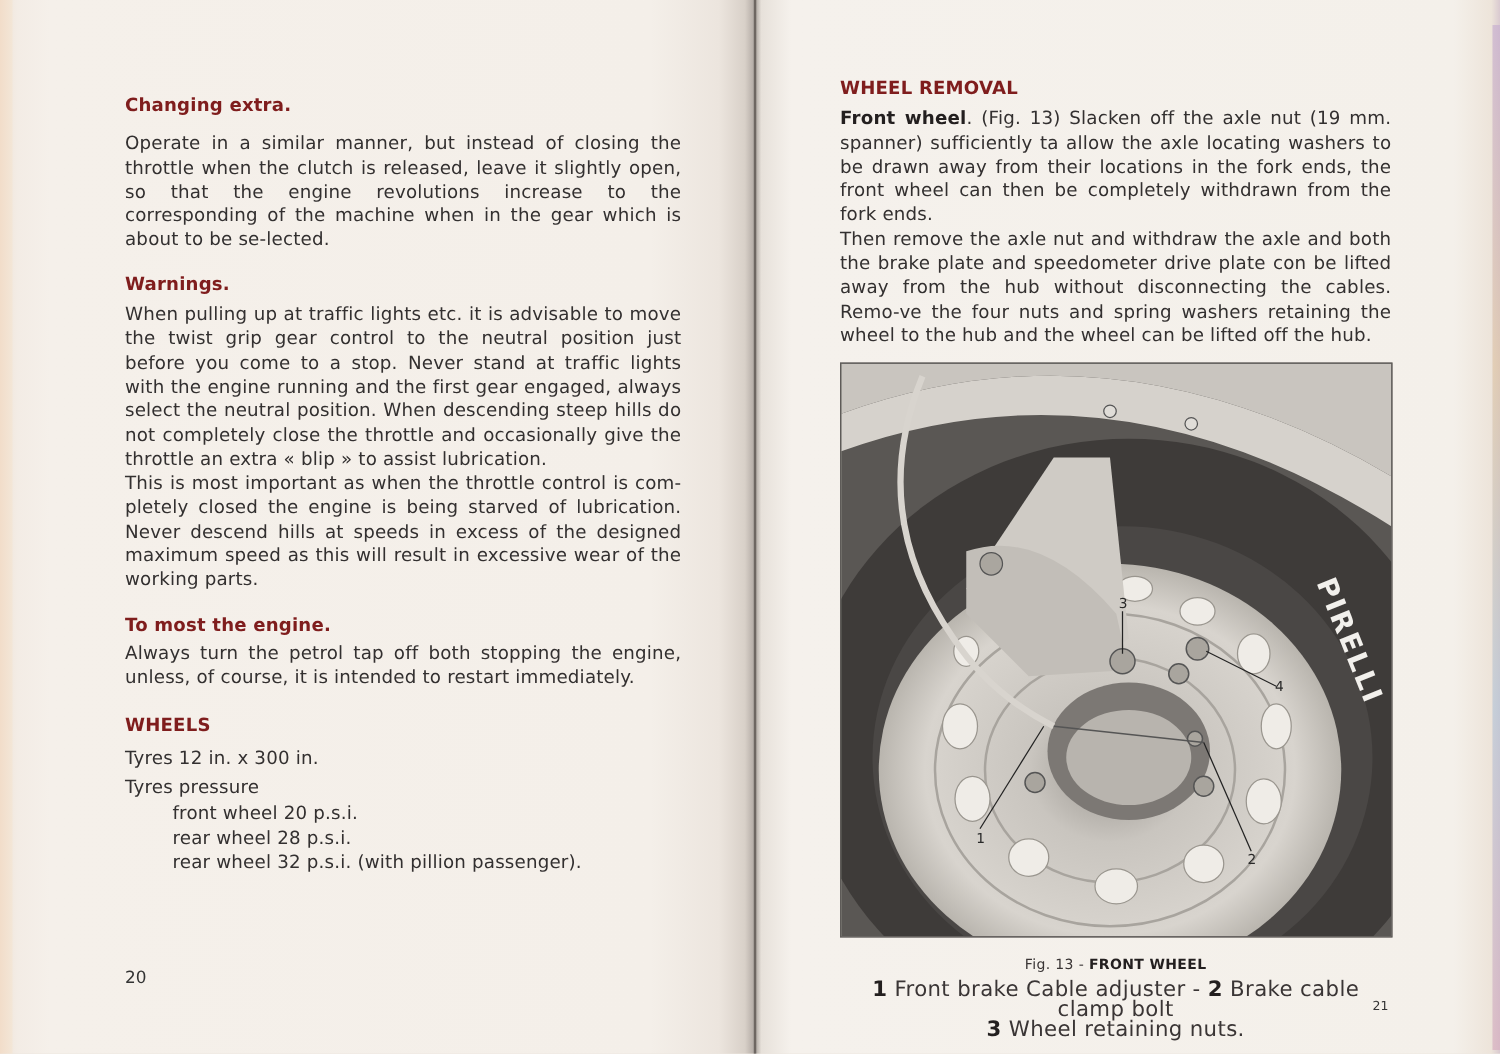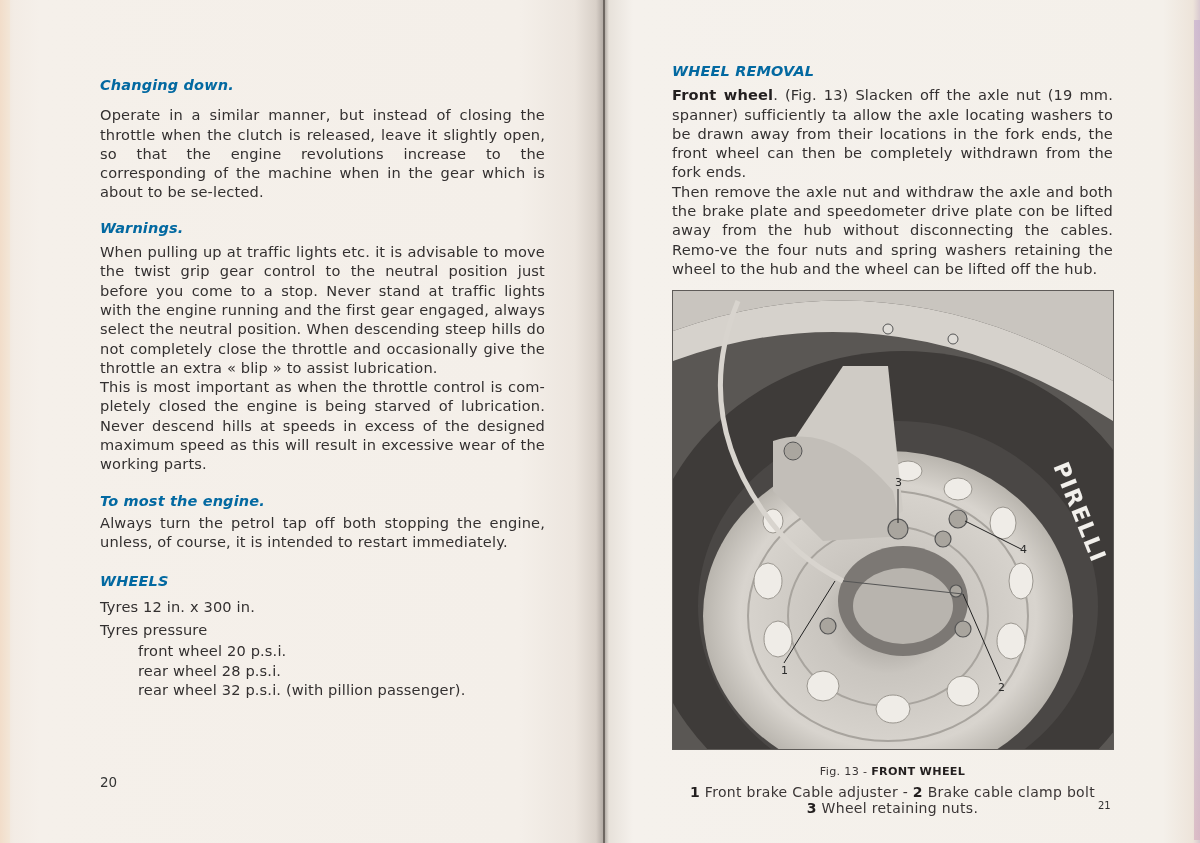--- a/index.html
+++ b/index.html
@@ -15,47 +15,47 @@
   .page-right { left:603px; width:597px;
     background:linear-gradient(to right,#9c958f 0px,#e7e1da 6px,#f5f1ec 30px,#f4f0ea 560px,#ede4da 590px,#d9c9d0 597px); }
   .spine { position:absolute; left:603px; top:0; width:2px; height:843px; background:#6e6762; }
   .edge-left { position:absolute; left:0; top:0; width:10px; height:843px;
     background:linear-gradient(to right,#f2dcc8,#f3e6d6); opacity:.9; }
   .edge-right { position:absolute; right:0; top:20px; width:6px; height:820px;
     background:linear-gradient(to bottom,#c8b0d0,#e0c8a8,#b8c8d8,#d8b0c0); opacity:.7; }
 
   .text { position:absolute; font-size:14.6px; line-height:19.3px; letter-spacing:0.15px; color:#333030; }
   .text p { margin:0; text-align:justify; text-align-last:left; }
-  .heading { font-weight:bold; font-size:14.5px; color:#0369a1; margin:0;font-style:italic; }
+  .heading { font-weight:bold; font-size:14.5px; color:#7f1d1d; margin:0; }
 
   #lp { left:100px; width:445px; }
   .indent { padding-left:38px; }
   .pageno { position:absolute; font-size:13.5px; color:#333; }
 
   #rp { left:672px; width:441px; }
   .photo {
     position:absolute; left:672px; top:290px; width:440px; height:458px;
     background:#8b8884; overflow:hidden; border:1px solid #5e5b58;
   }
   .caption { position:absolute; left:672px; width:441px; text-align:center; font-size:11.2px; color:#3a3535; letter-spacing:.3px; }
   .caption b { color:#231f1f; }
-  .cap2 { font-size:14px; line-height:16px; }
+  .cap2 { font-size:17px; line-height:16px; }
 </style>
 </head>
 <body>
 
 <div class="page page-left"></div>
 <div class="page page-right"></div>
 <div class="edge-left"></div>
 <div class="edge-right"></div>
 <div class="spine"></div>
 
 <div class="text" id="lp" style="top:76px;">
   <div>
-    <h3 class="heading">Changing down.</h3>
+    <h3 class="heading">Changing extra.</h3>
     <p style="margin-top:10px">Operate in a similar manner, but instead of closing the throttle when the clutch is released, leave it slightly open, so that the engine revolutions increase to the corresponding of the machine when in the gear which is about to be se-lected.</p>
   </div>
   <div style="margin-top:17px">
     <h3 class="heading">Warnings.</h3>
     <p style="margin-top:4px">When pulling up at traffic lights etc. it is advisable to move the twist grip gear control to the neutral position just before you come to a stop. Never stand at traffic lights with the engine running and the first gear engaged, always select the neutral position. When descending steep hills do not completely close the throttle and occasionally give the throttle an extra « blip » to assist lubrication.</p>
     <p>This is most important as when the throttle control is com-pletely closed the engine is being starved of lubrication. Never descend hills at speeds in excess of the designed maximum speed as this will result in excessive wear of the working parts.</p>
   </div>
   <div style="margin-top:18px">
     <h3 class="heading">To most the engine.</h3>
     <p style="margin-top:2px">Always turn the petrol tap off both stopping the engine, unless, of course, it is intended to restart immediately.</p>

